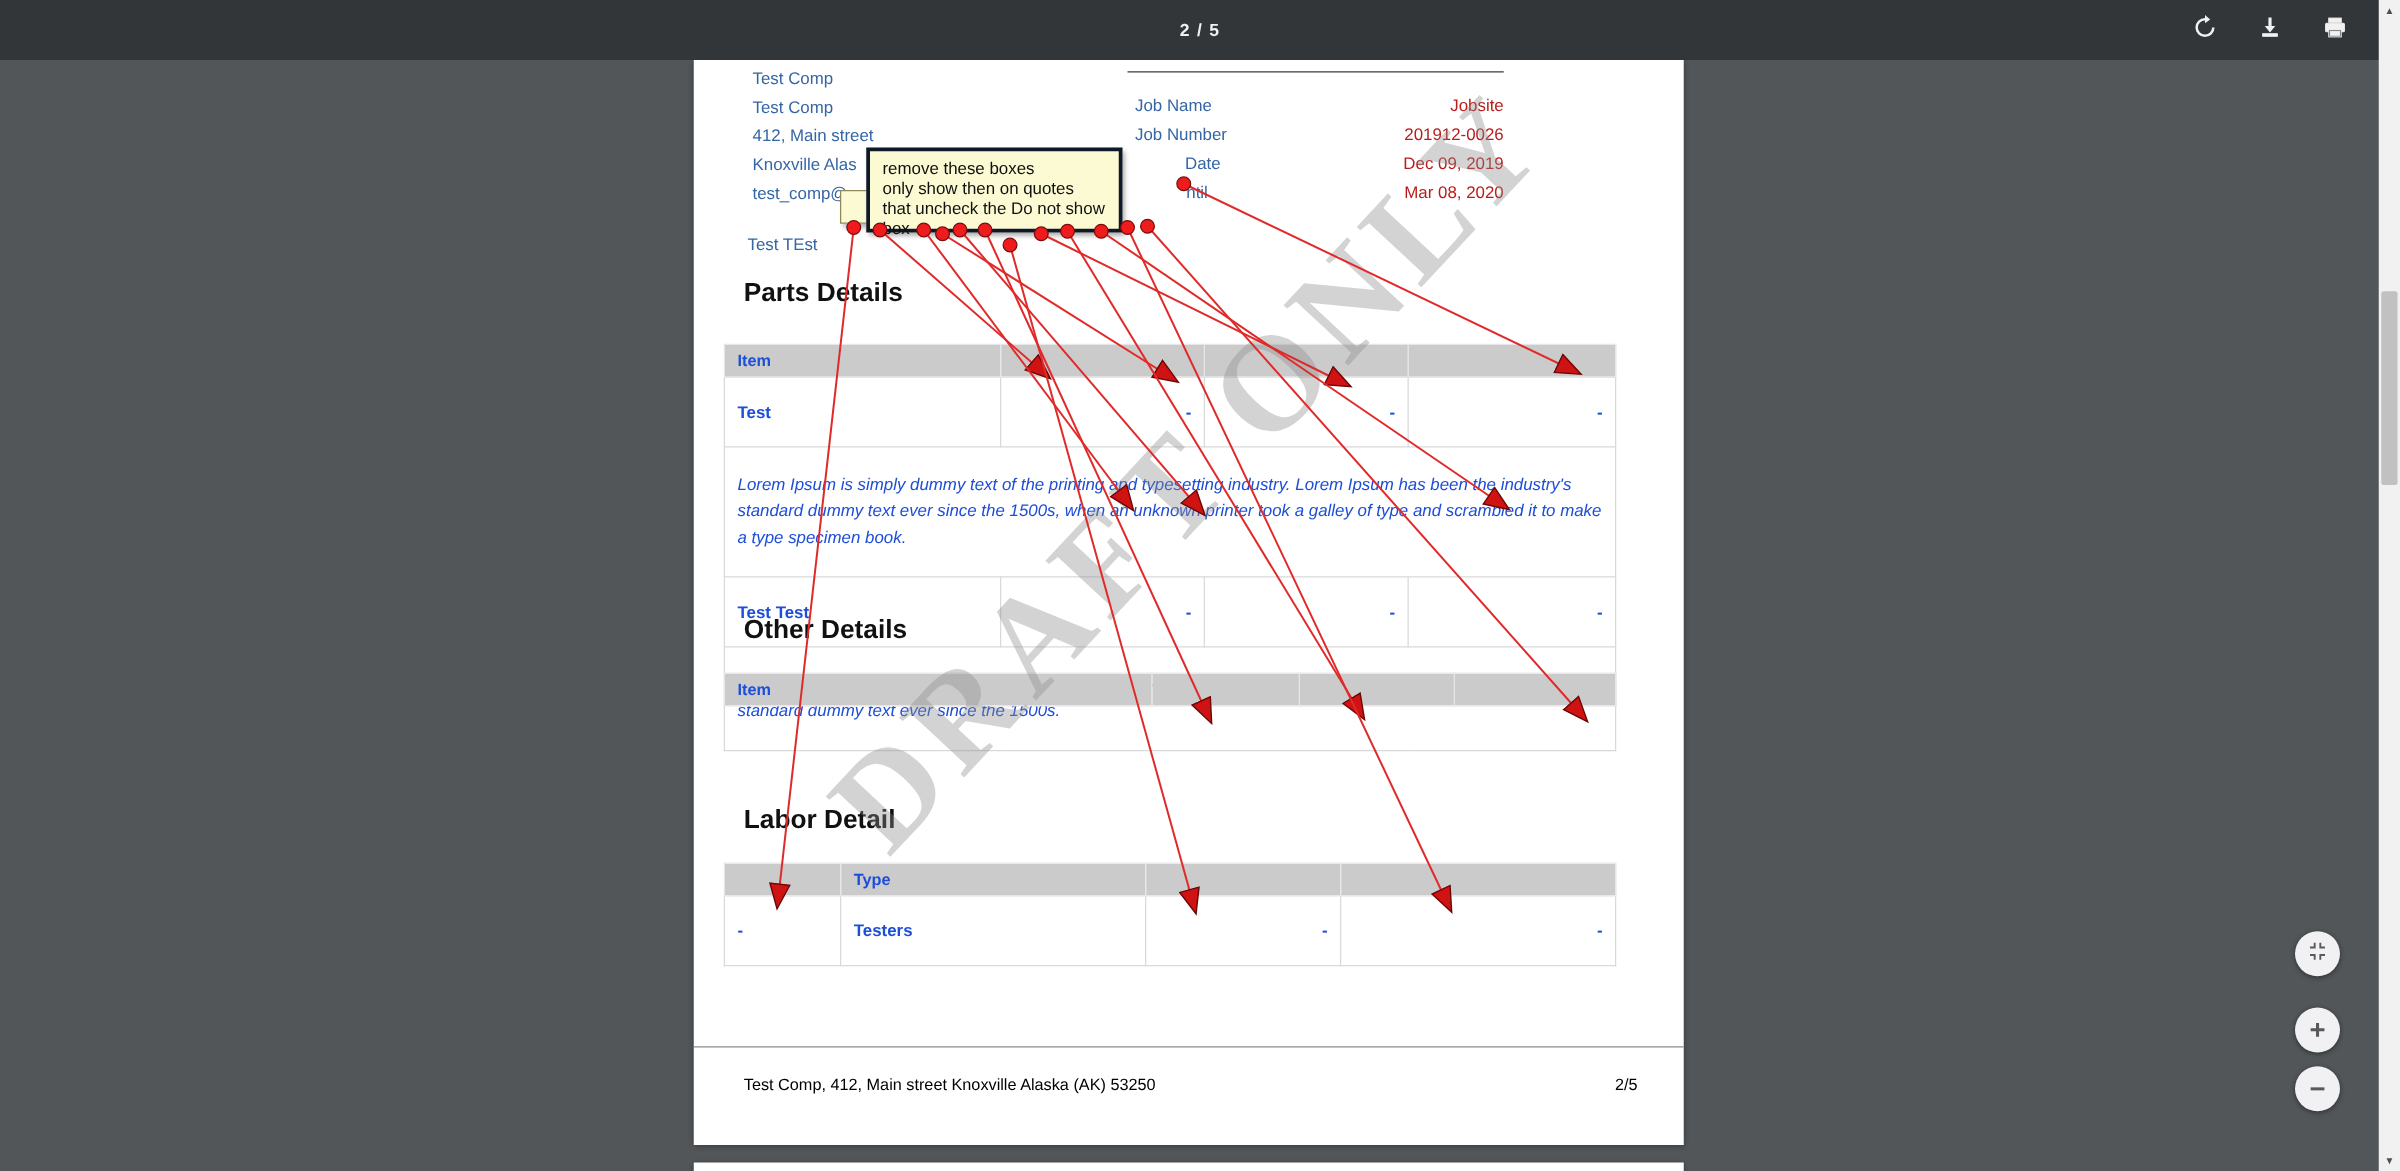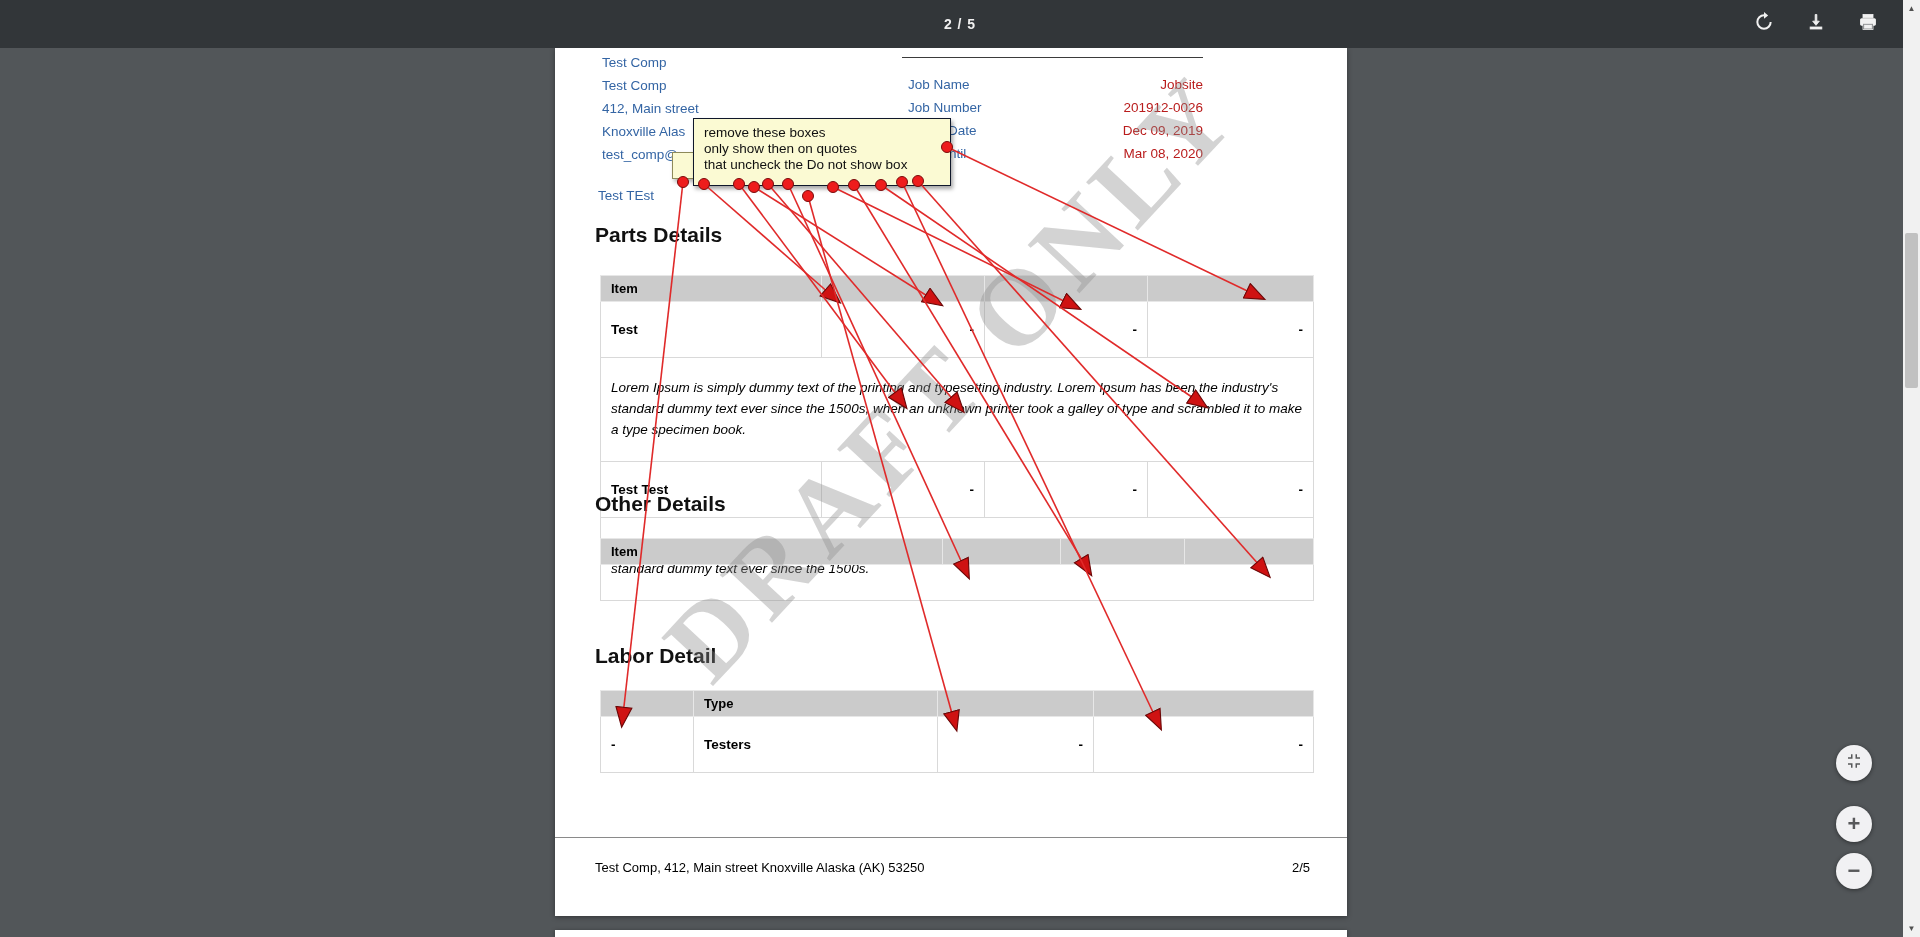--- a/index.html
+++ b/index.html
@@ -29,22 +29,22 @@
   .company-line { left:47px; font-size:13.5px; color:#3465a4; }
   .job-topline  { left:347px; top:9px; width:301px; height:0;
                   border-top:1.5px solid #3b3b3b; }
   .job-label { font-size:13.5px; color:#3465a4; }
   .job-value { right:144px; font-size:13.5px; color:#b91c1c; text-align:right; }
 
   .ref-name { left:43px; top:140px; font-size:13.5px; color:#3465a4; }
 
   .sec-heading { left:40px; font-size:21px; font-weight:bold; color:#111; }
 
-  table.doc { position:absolute; left:45px; width:713px; border-collapse:collapse;
-              table-layout:fixed; font-size:13.5px; color:#000000;border-radius:28px; }
+  table.doc { position:absolute; left:24px; width:713px; border-collapse:collapse;
+              table-layout:fixed; font-size:13.5px; color:#1d4ed8;border-radius:28px; }
   table.doc th { background:#cbcbcb; border:1px solid #e7e7e7; text-align:left;
                  font-size:13px; font-weight:bold; padding:5px 10px; height:25px; }
   table.doc td { border:1px solid #d9d9d9; padding:20px 10px; height:26px;
                  vertical-align:middle; }
   td.item { font-weight:bold; }
   td.num  { text-align:right; font-weight:bold; }
   td.desc { font-style:italic; font-size:13.5px; line-height:1.55;
             padding:6px 10px 8px 16px; }
   tr.price-row td { font-weight:bold; }
   tr.price-row td.thick { border-top:5px solid #cfcfcf; }
@@ -55,22 +55,22 @@
 
   
   .watermark { position:absolute; left:-24px; top:268px; width:840px;
                text-align:center; white-space:nowrap;
                transform:rotate(-47deg); transform-origin:50% 50%;
                font-family:"Liberation Serif", serif; font-weight:bold;
                font-size:108px; letter-spacing:8px; color:rgba(140,140,140,.38);
                pointer-events:none; z-index:6; }
 
   
-  .note { position:absolute; left:693px; top:118px; width:258px; height:68px;
-          background:#fbfad3; border:1px solid #0f172a;
+  .note { position:absolute; left:693px; top:118px; width:205px; height:68px;
+          background:#fbfad3; border:3px solid #0f172a;
           box-shadow:2px 3px 4px rgba(0,0,0,.35); z-index:10;
           padding:6px 10px; font-size:13.5px; color:#101010; line-height:1.18; }
   .note-mini { position:absolute; left:672px; top:152px; width:100px; height:27px;
                background:#fbfad3; border:1px solid #8e8a5a;
                box-shadow:2px 3px 4px rgba(0,0,0,.3); z-index:9; }
 
   
   #arrow-layer { position:absolute; left:0; top:0; width:1920px; height:937px;
                  z-index:20; pointer-events:none; }
 

